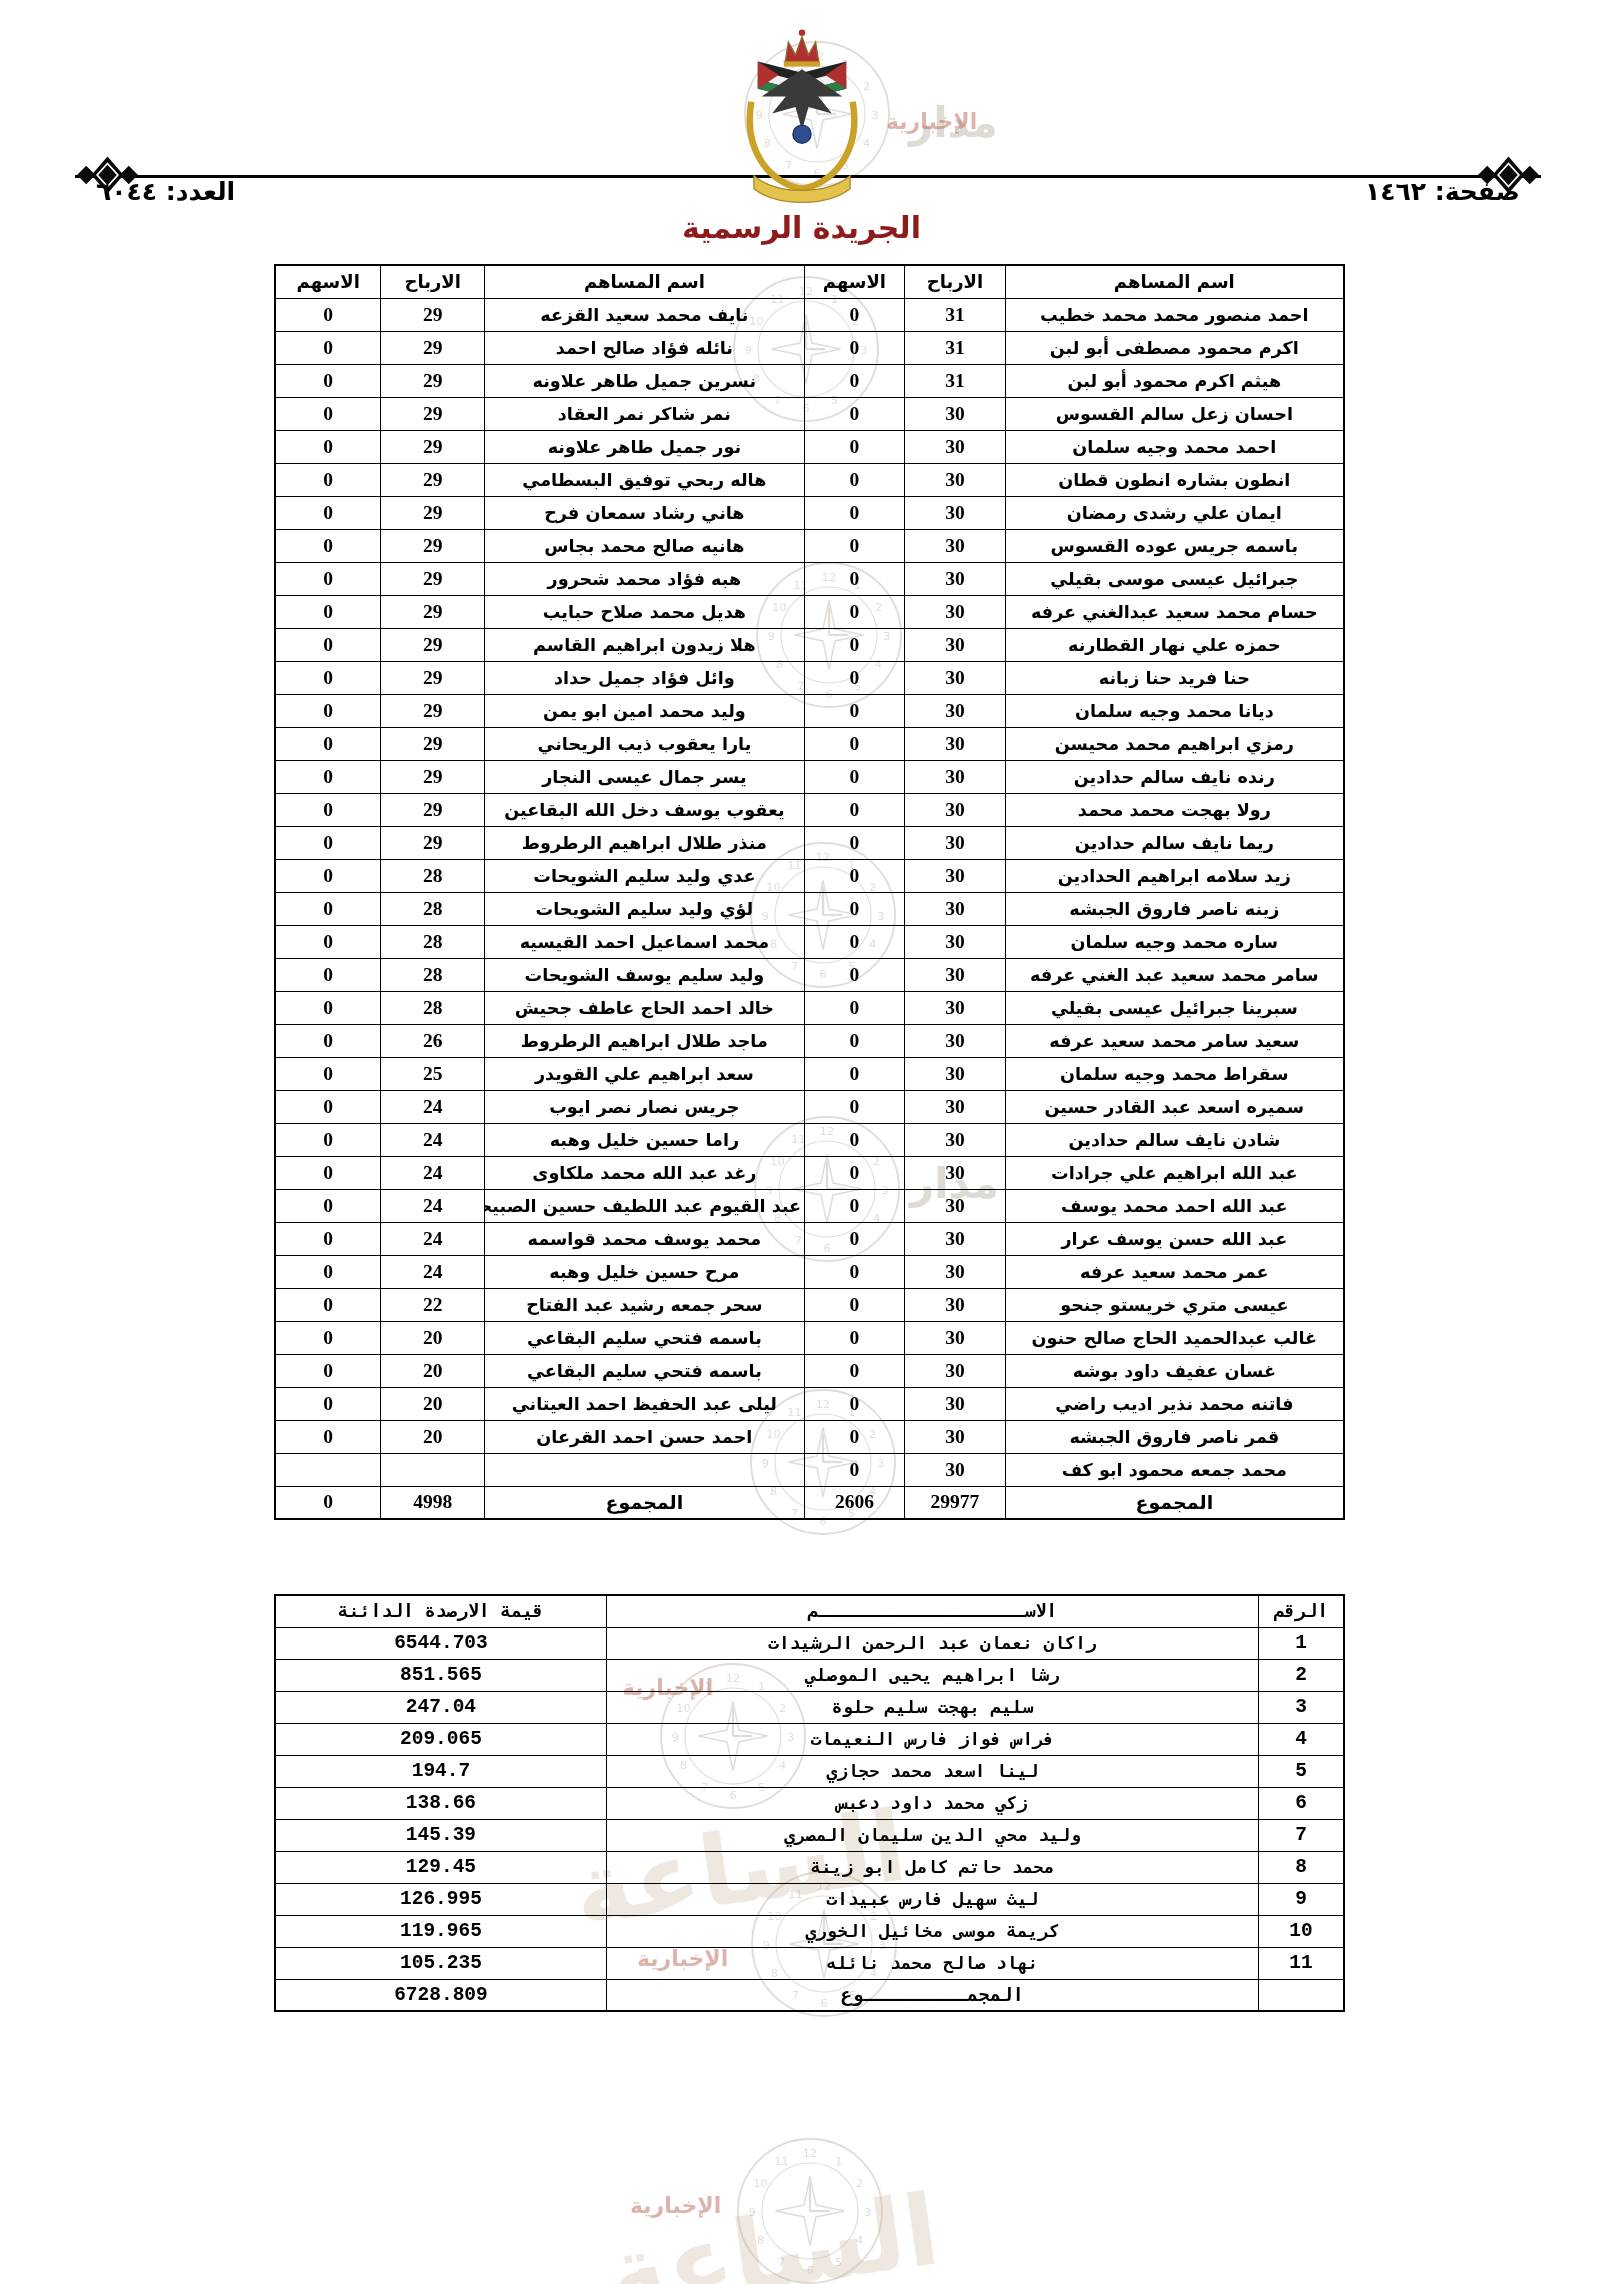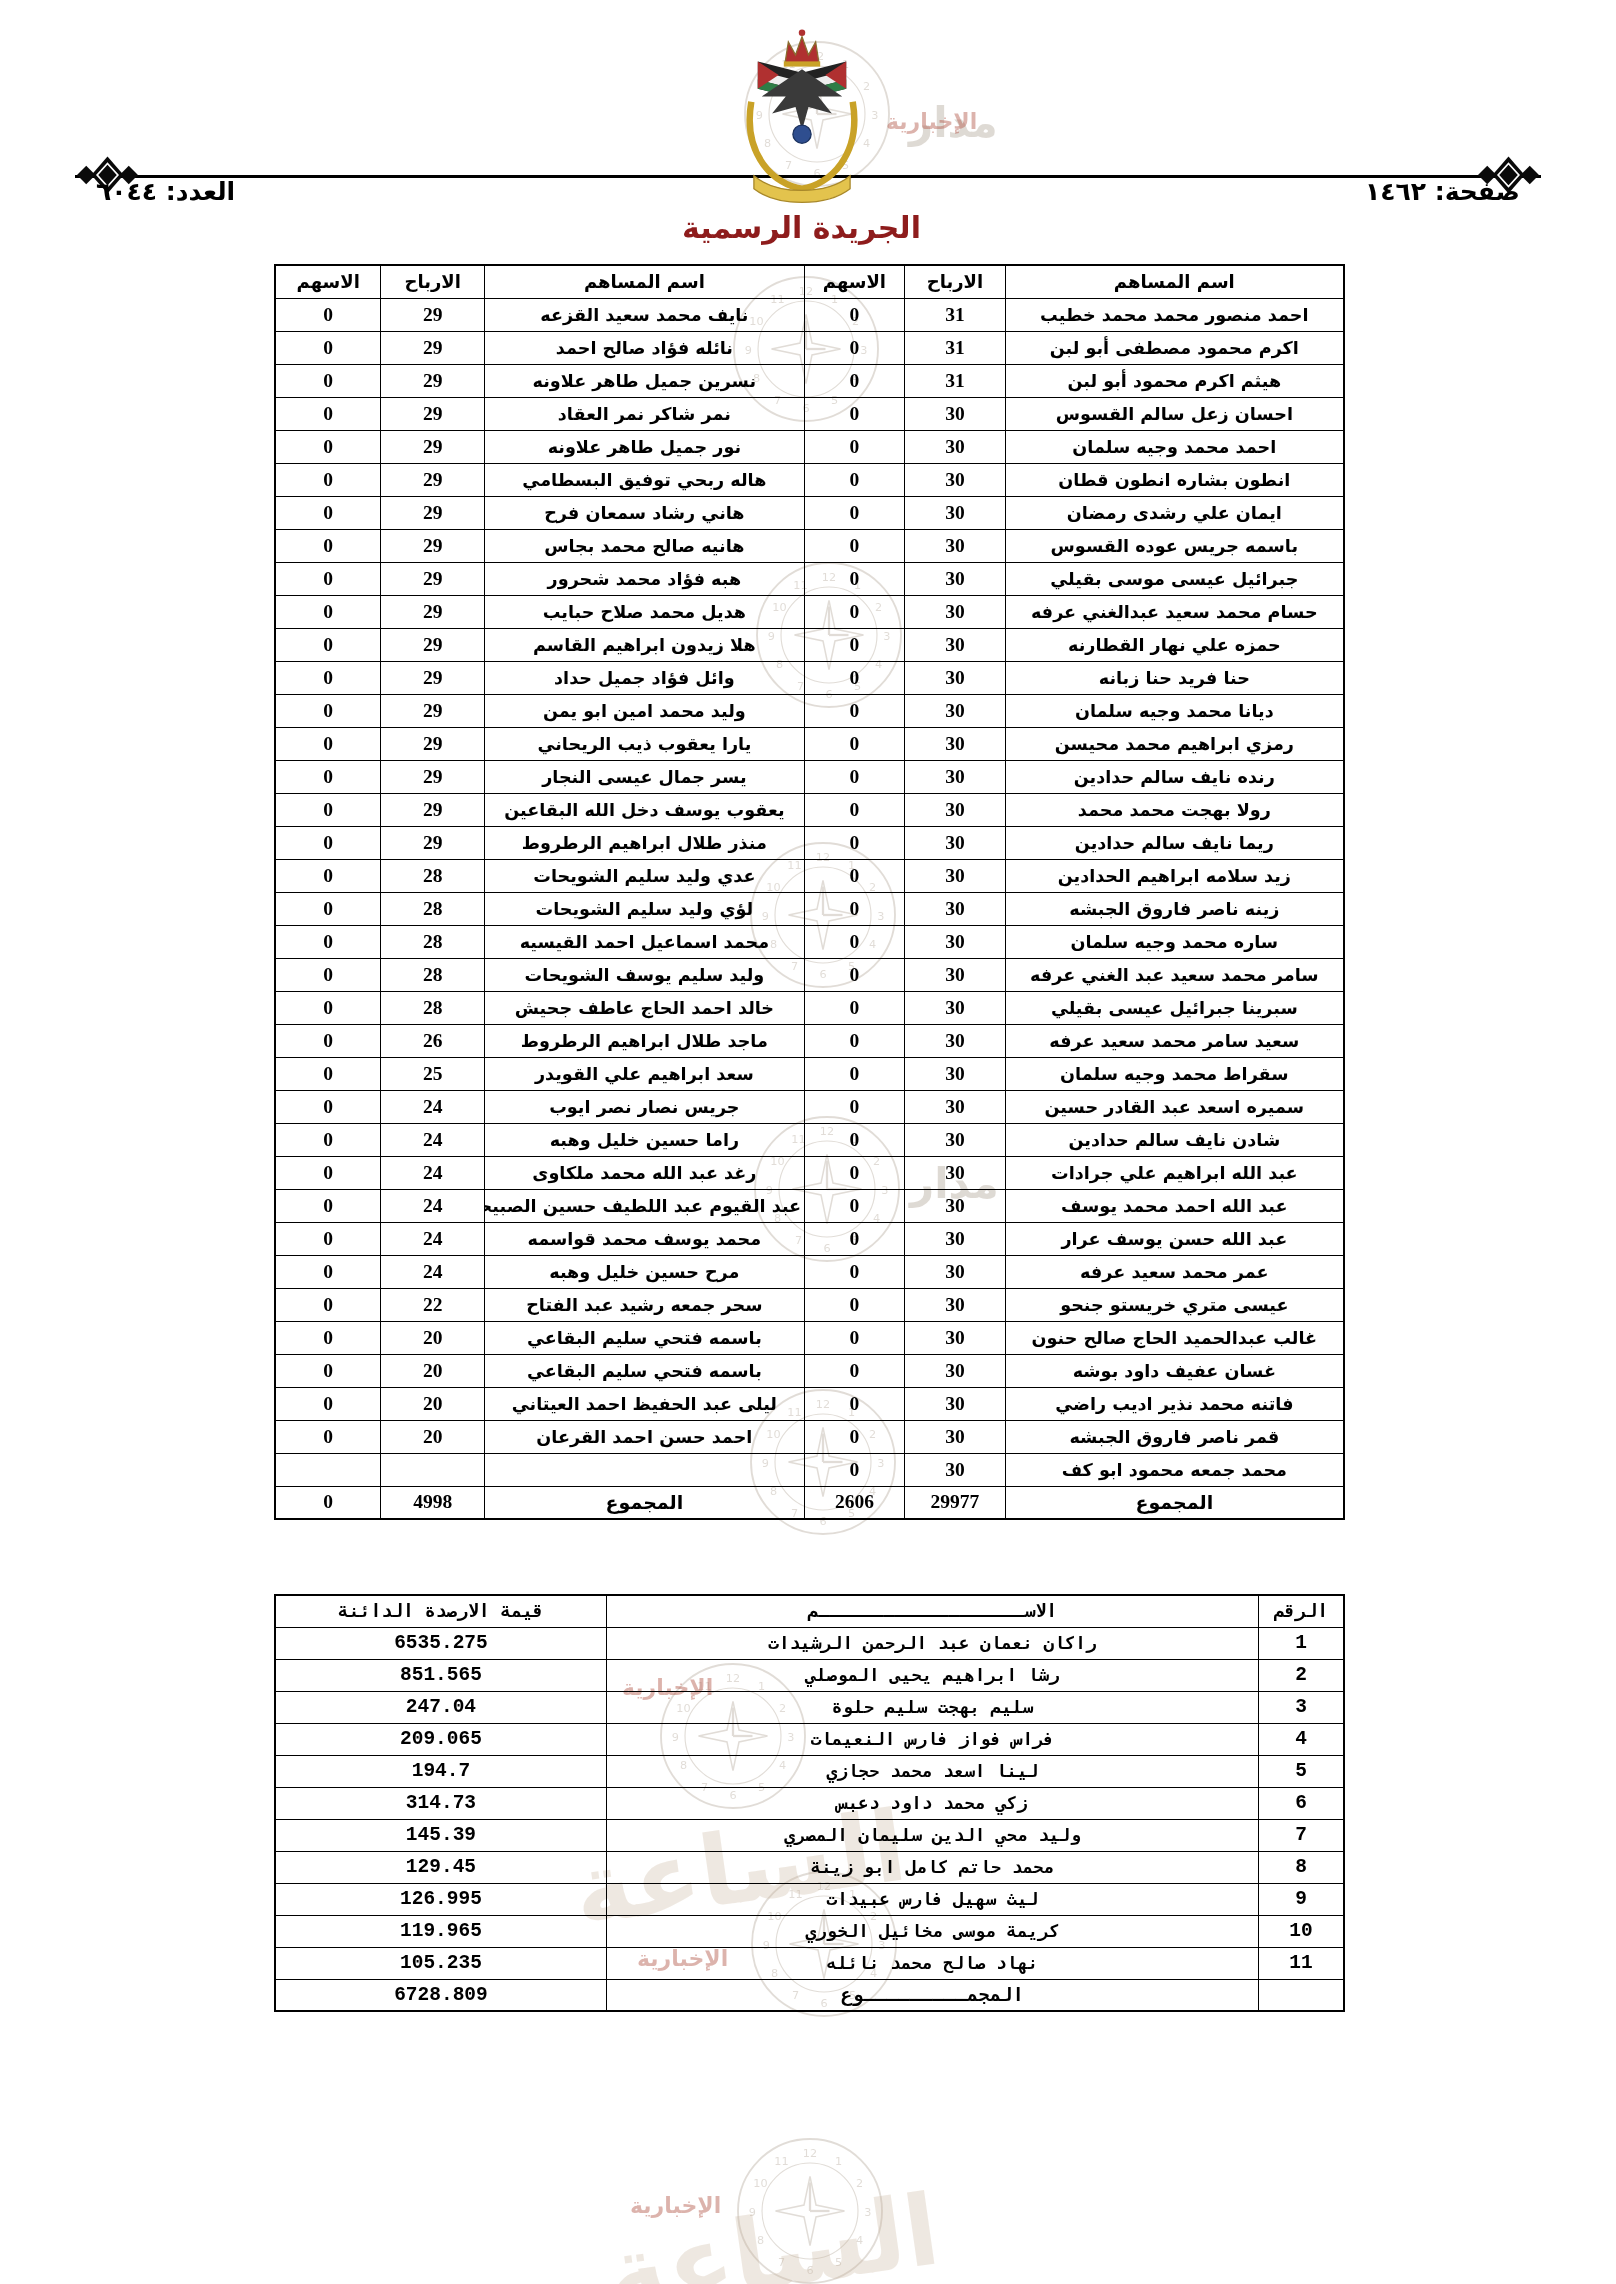--- a/index.html
+++ b/index.html
@@ -671,21 +671,21 @@
         <tr>
           <th>الرقم</th>
           <th>الاســـــــــــــــــــم</th>
           <th>قيمة الارصدة الدائنة</th>
         </tr>
       </thead>
       <tbody>
           <tr>
             <td class="num">1</td>
             <td class="name-cell">راكان نعمان عبد الرحمن الرشيدات</td>
-            <td class="num">6535.275</td>
+            <td class="num">6544.703</td>
           </tr>
           <tr>
             <td class="num">2</td>
             <td class="name-cell">رشا ابراهيم يحيى الموصلي</td>
             <td class="num">851.565</td>
           </tr>
           <tr>
             <td class="num">3</td>
             <td class="name-cell">سليم بهجت سليم حلوة</td>
             <td class="num">247.04</td>
@@ -696,21 +696,21 @@
             <td class="num">209.065</td>
           </tr>
           <tr>
             <td class="num">5</td>
             <td class="name-cell">لينا اسعد محمد حجازي</td>
             <td class="num">194.7</td>
           </tr>
           <tr>
             <td class="num">6</td>
             <td class="name-cell">زكي محمد داود دعبس</td>
-            <td class="num">314.73</td>
+            <td class="num">138.66</td>
           </tr>
           <tr>
             <td class="num">7</td>
             <td class="name-cell">وليد محي الدين سليمان المصري</td>
             <td class="num">145.39</td>
           </tr>
           <tr>
             <td class="num">8</td>
             <td class="name-cell">محمد حاتم كامل ابو زينة</td>
             <td class="num">129.45</td>

